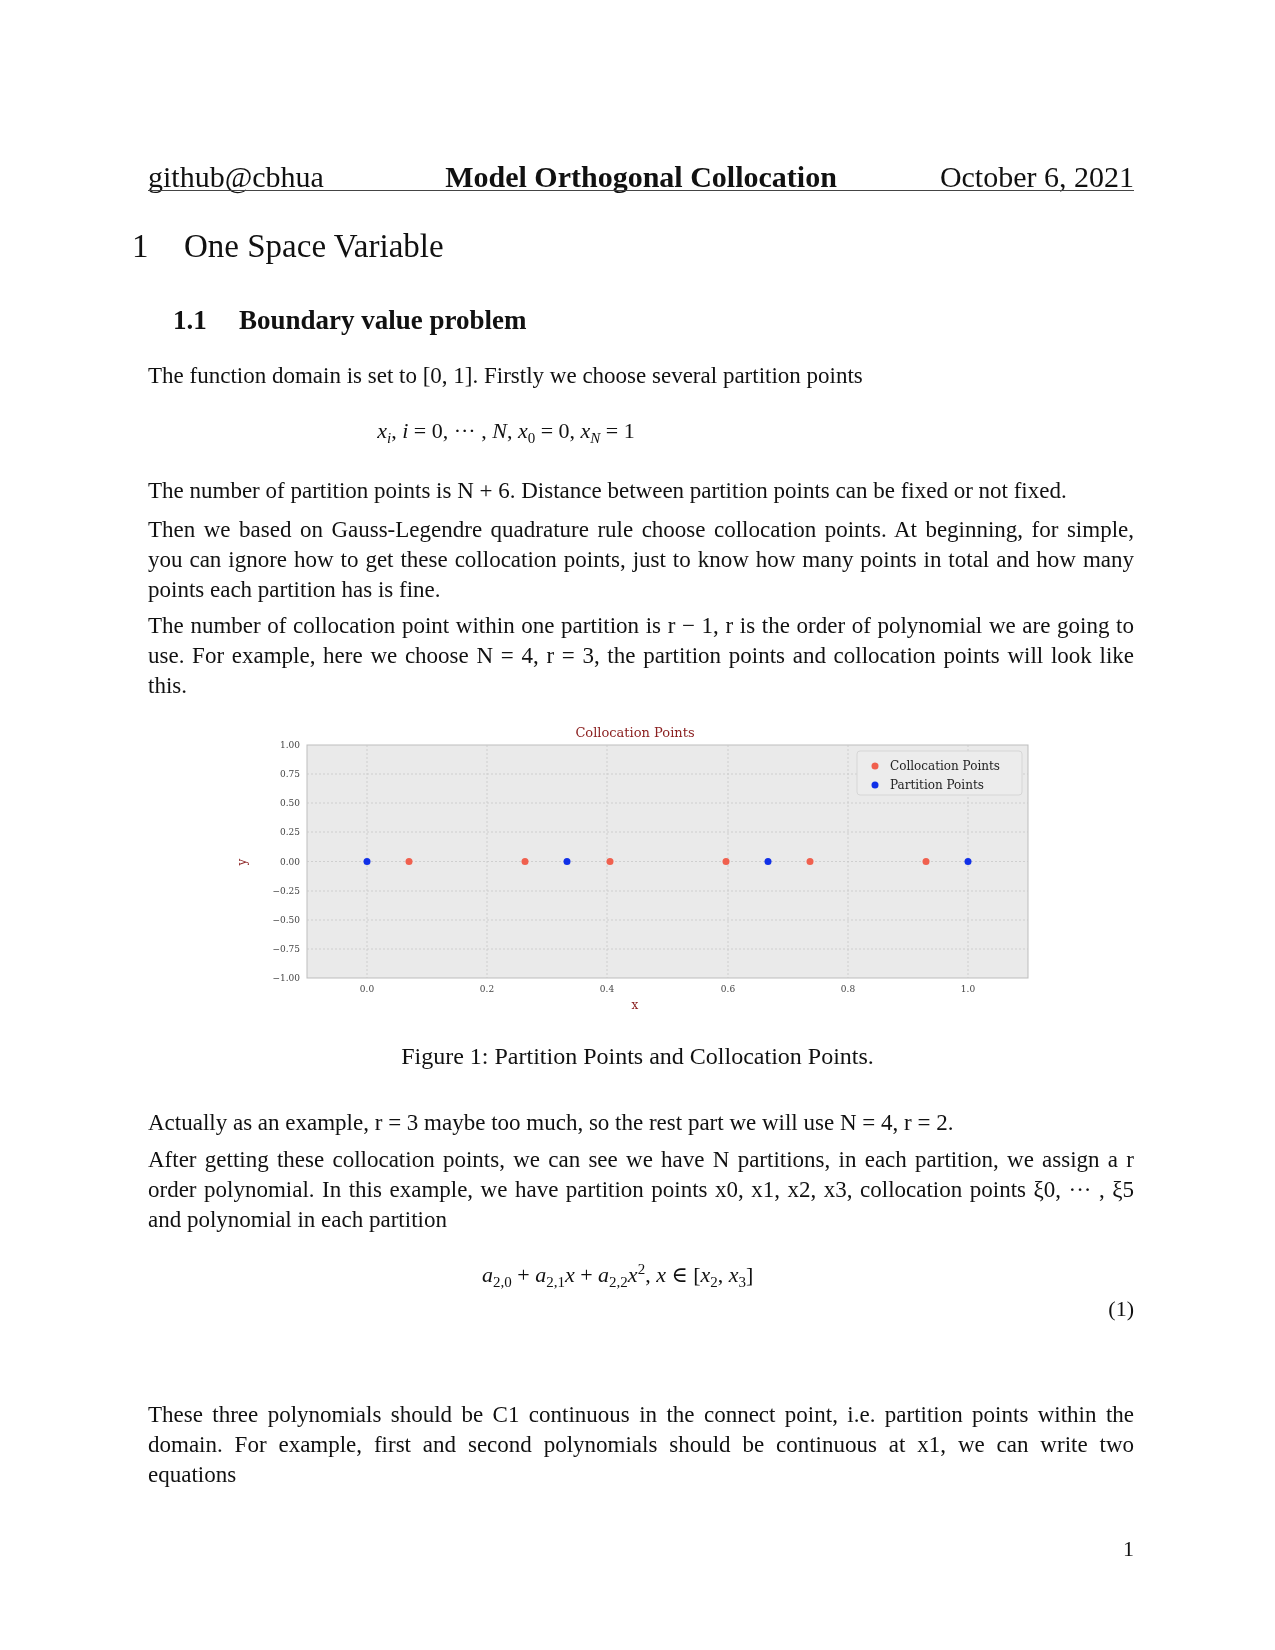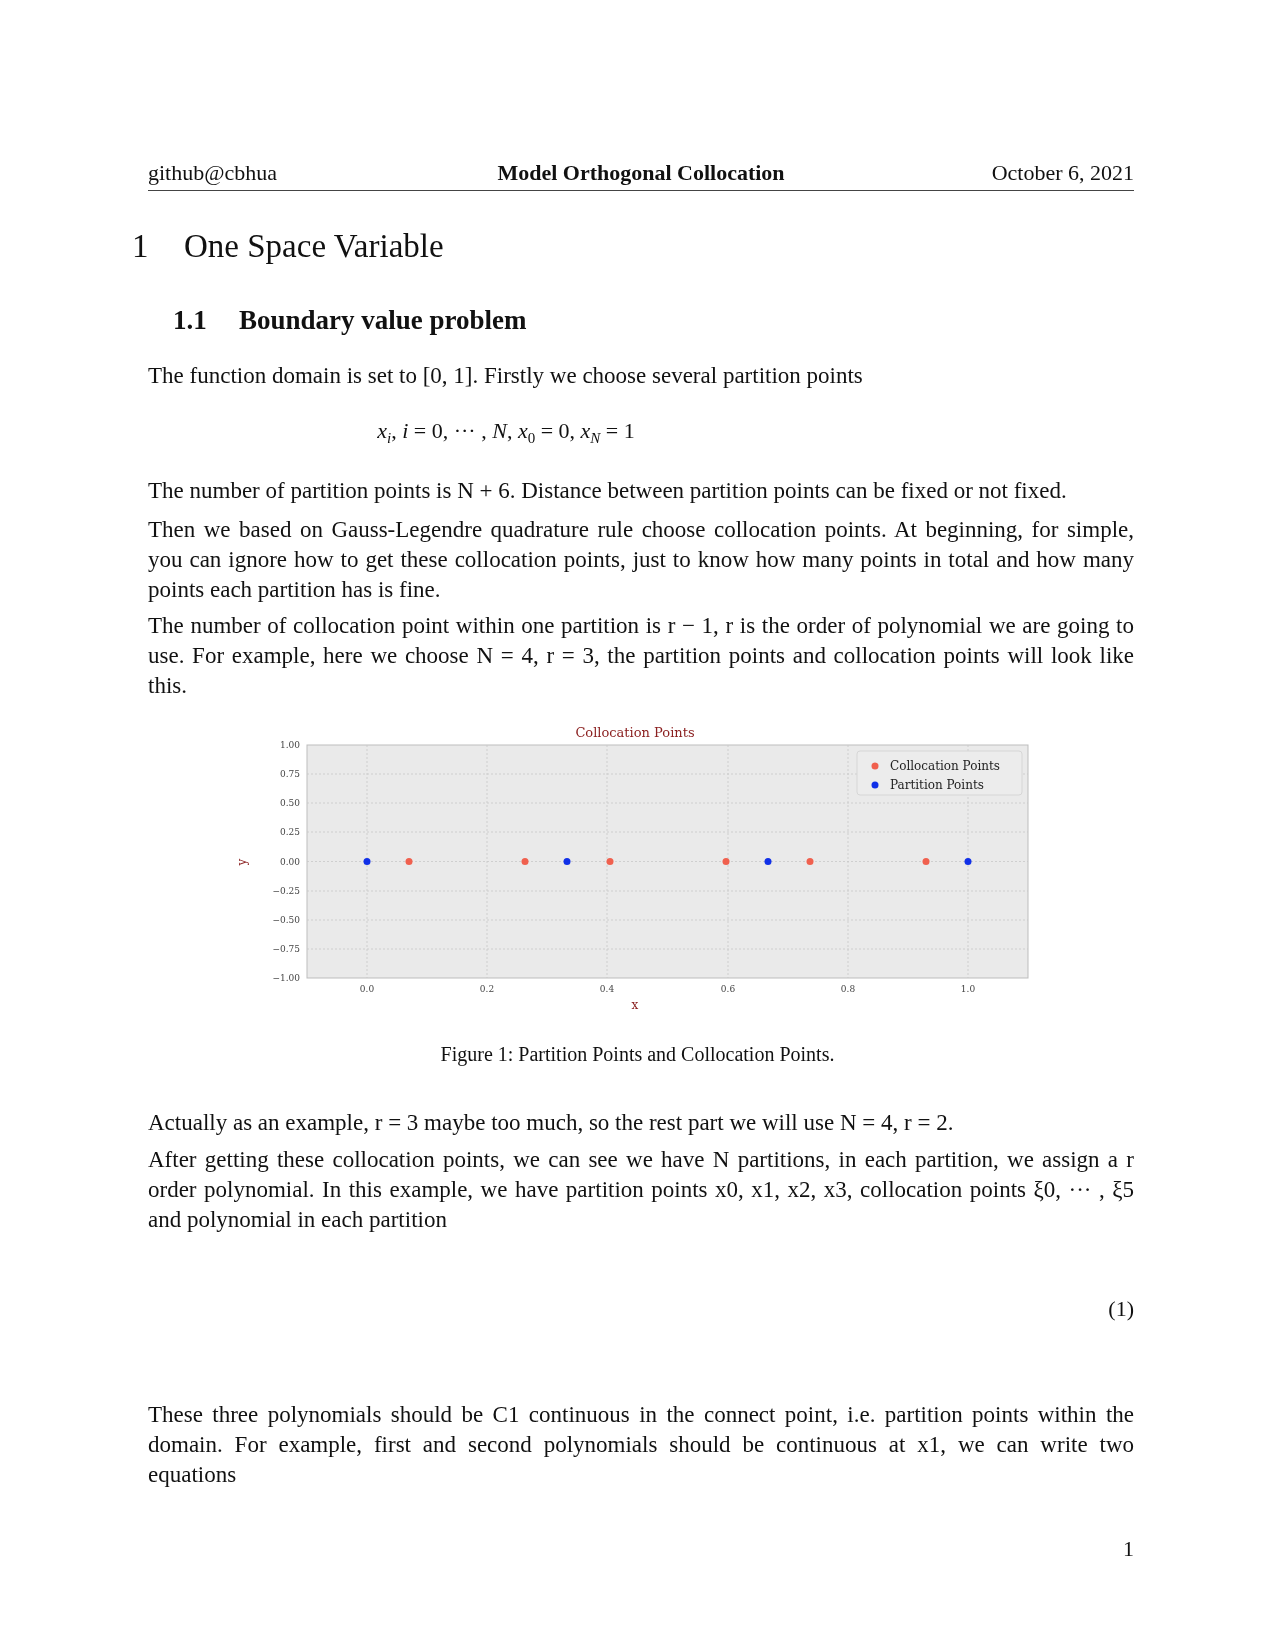--- a/index.html
+++ b/index.html
@@ -1,34 +1,34 @@
 <!DOCTYPE html>
 <html><head>
 <meta charset="utf-8">
 <style>
   html, body { margin: 0; padding: 0; background: #ffffff; }
   body { width: 1275px; height: 1650px; position: relative; overflow: hidden;
          font-family: "Liberation Serif", "DejaVu Serif", serif; color: #111; }
   .abs { position: absolute; }
-  .header { left: 148px; width: 986px; top: 160px; height: 28px; font-size: 22px; }
+  .header { left: 148px; width: 986px; top: 160px; height: 28px; font-size: 30px; }
   .header .l { position: absolute; left: 0; top: 0; }
   .header .c { position: absolute; left: 0; right: 0; top: 0; text-align: center; font-weight: bold; }
   .header .r { position: absolute; right: 0; top: 0; }
   .rule { left: 148px; width: 986px; top: 190px; height: 0; border-top: 1.5px solid #444; }
   .sec { left: 132px; top: 228px; font-size: 33px; font-weight: normal; }
   .sec .num { display: inline-block; width: 52px; }
   .subsec { left: 148px; top: 305px; font-size: 27px; font-weight: bold; }
   .subsec .num { display: inline-block; width: 66px; margin-left: 25px; }
   .para { left: 148px; width: 986px; font-size: 23px; line-height: 30px; text-align: justify; }
   .para.single { text-align: left; }
   .eq { left: 0; width: 1012px; text-align: center; font-size: 22px; }
   i.m { font-style: italic; }
   sub, sup { font-size: 15px; line-height: 0; }
   .chart { left: 230px; top: 720px; width: 820px; height: 300px; }
-  .caption { left: 0; width: 1275px; text-align: center; top: 1043px; font-size: 20px; }
+  .caption { left: 0; width: 1275px; text-align: center; top: 1043px; font-size: 24px; }
   .eqblock { left: 482px; font-size: 22px; line-height: 39px; top: 1255px; }
   .eqnum { right: 141px; top: 1296px; font-size: 22px; }
   .pagenum { right: 141px; top: 1536px; font-size: 22px; }
 </style>
 </head>
 <body>
 
 <div class="abs header">
   <span class="l">github@cbhua</span>
   <span class="c">Model Orthogonal Collocation</span>
@@ -120,18 +120,19 @@
     </g>
   </svg>
 </div>
 
 <div class="abs caption">Figure 1: Partition Points and Collocation Points.</div>
 
 <div class="abs para single" style="top:1108px">Actually as an example, r = 3 maybe too much, so the rest part we will use N = 4, r = 2.</div>
 <div class="abs para" style="top:1145px">After getting these collocation points, we can see we have N partitions, in each partition, we assign a r order polynomial. In this example, we have partition points x0, x1, x2, x3, collocation points ξ0, ··· , ξ5 and polynomial in each partition</div>
 
 <div class="abs eqblock">
+  <div><i class="m">a</i><sub>2,0</sub> + <i class="m">a</i><sub>2,1</sub><i class="m">x</i> + <i class="m">a</i><sub>2,2</sub><i class="m">x</i><sup>2</sup>, <i class="m">x</i> ∈ [<i class="m">x</i><sub>2</sub>, <i class="m">x</i><sub>3</sub>]</div>
 </div>
 <div class="abs eqnum">(1)</div>
 
 <div class="abs para" style="top:1400px">These three polynomials should be C1 continuous in the connect point, i.e. partition points within the domain. For example, first and second polynomials should be continuous at x1, we can write two equations</div>
 
 <div class="abs pagenum">1</div>
 
 </body></html>

